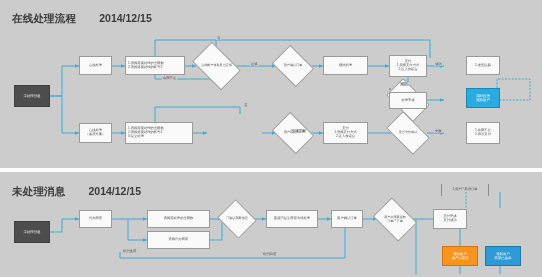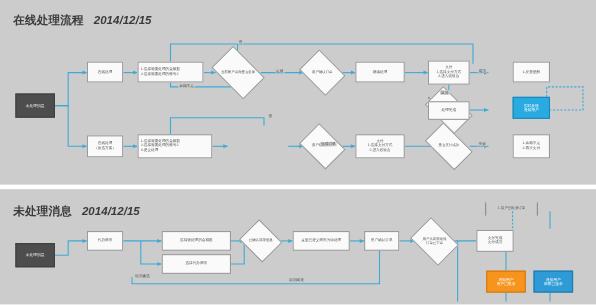--- a/index.html
+++ b/index.html
@@ -6,21 +6,21 @@
   body{font-family:"Liberation Sans","DejaVu Sans",sans-serif;}
   #screen{position:relative;width:542px;height:277px;overflow:hidden;background:#fff;}
 
   .canvas{position:absolute;left:0;background:#cccccc;width:542px;}
   #canvas-a{top:0;height:168px;}
   #canvas-b{top:172px;height:105px;}
 
   .divider{position:absolute;left:0;top:168px;width:542px;height:4px;background:#ffffff;}
 
   .title{position:absolute;color:#3b3b3b;font-size:10.5px;font-weight:bold;letter-spacing:.2px;white-space:nowrap;}
-  .title .date{font-weight:bold;margin-left:9px;letter-spacing:0;font-style:italic;}
+  .title .date{font-weight:bold;margin-left:23px;letter-spacing:0;}
 
   svg.wires{position:absolute;left:0;top:0;width:542px;height:277px;pointer-events:none;}
 
   .node{position:absolute;box-sizing:border-box;display:flex;align-items:center;justify-content:center;
         text-align:center;line-height:1.18;white-space:pre-line;overflow:hidden;}
 
   .n-start{background:#4d4d4d;color:#f2f2f2;font-size:3.4px;border:1px solid #3f3f3f;}
   .n-proc{background:#fafafa;color:#555;font-size:3.3px;border:1px solid #9a9a9a;}
   .n-proc.left{text-align:left;justify-content:flex-start;padding-left:2px;}
   .n-cyan{background:#29abe2;color:#ffffff;font-size:3.4px;border:1px solid #1c86b4;}

